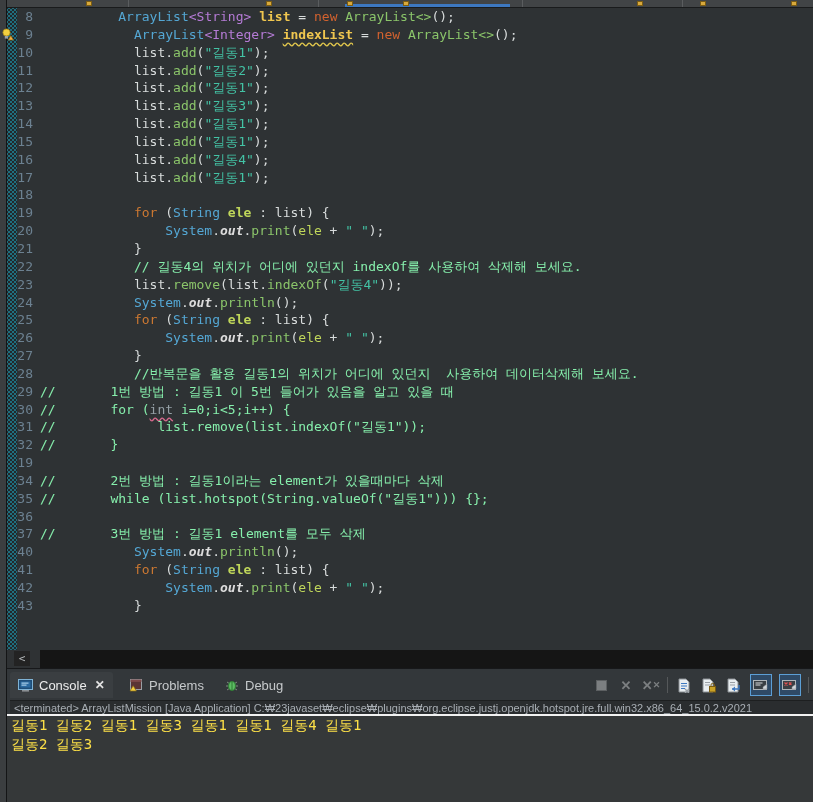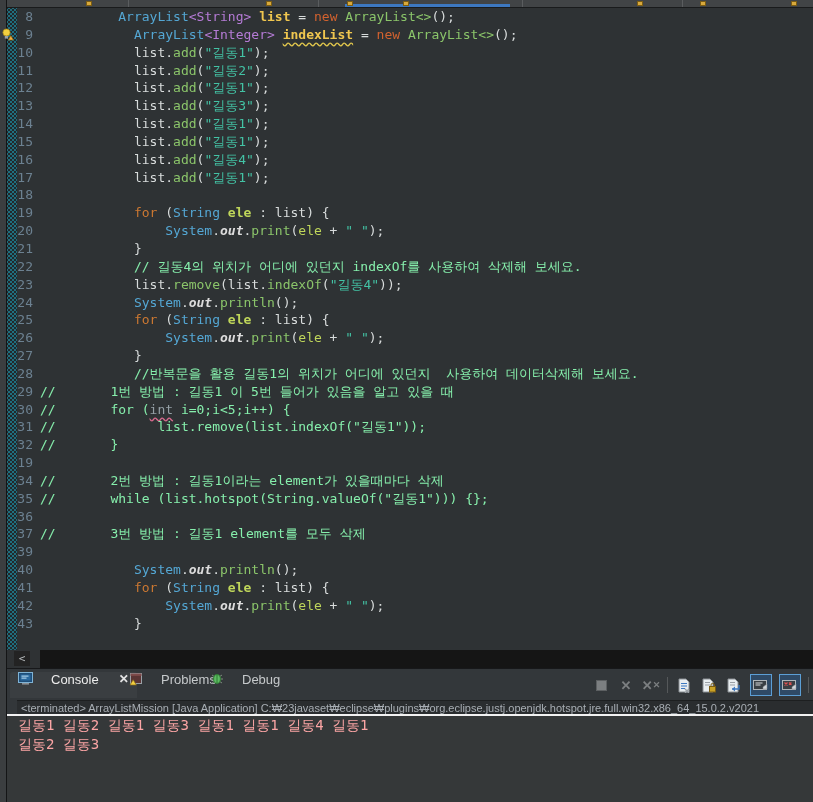--- a/index.html
+++ b/index.html
@@ -37,39 +37,39 @@
   .caret{display:inline-block;width:2px;height:14px;background:#E9E9E9;vertical-align:-2px;margin-left:1px;}
   #warn-icon{position:absolute;left:1px;top:28px;z-index:60;}
   
   #hscroll{position:absolute;left:6px;top:650px;right:0;height:18px;background:#2F3234;}
   #hscroll .track{position:absolute;left:34px;right:0;top:0;bottom:0;background:#151515;}
   #hscroll .arrow{position:absolute;left:8px;top:1px;width:16px;height:15px;background:#232323;
       color:#b9bdbf;font-size:11px;line-height:15px;text-align:center;font-family:"DejaVu Sans Mono",monospace;}
   
   #console-panel{position:absolute;left:6px;top:668px;right:0;bottom:0;background:#33373A;border-top:1px solid #17181a;}
   #console-tabs{position:absolute;left:0;top:0;right:0;height:31px;}
-  .tab{position:absolute;top:3px;height:26px;display:flex;gap:18px;
+  .tab{position:absolute;top:3px;height:26px;display:flex;align-items:center;gap:6px;
        font-family:"Liberation Sans",sans-serif;font-size:13px;color:#C6C9CB;padding:0 8px;}
   .tab.active{background:#3A3E41;color:#ECECEC;border-radius:3px 3px 0 0;}
   .tab .close{color:#E4E4E4;font-weight:bold;font-size:12px;margin-left:2px;cursor:default;}
   #console-toolbar{position:absolute;right:4px;top:4px;height:24px;display:flex;align-items:center;gap:7px;}
   .tb-sep{width:1px;height:16px;background:#55585a;}
   .tb-ico{width:18px;height:18px;display:flex;align-items:center;justify-content:center;}
   .tb-ico.hl{box-sizing:border-box;border:1px solid #5C9FD6;background:#2F4A66;width:22px;height:22px;}
   .gray-x{color:#7c7f81;font-weight:bold;font-size:13px;font-family:"Liberation Sans",sans-serif;}
   
-  #terminated-bar{position:absolute;left:11px;top:31px;right:0;height:14px;background:#2A2D2F;
+  #terminated-bar{position:absolute;left:4px;top:31px;right:0;height:14px;background:#2A2D2F;
       border-top:1px solid #1d1f20;}
   #terminated-text{font-family:"Liberation Sans",sans-serif;font-size:11px;color:#A8AEB4;
       line-height:14px;padding-left:4px;white-space:nowrap;overflow:hidden;display:block;}
   
   #console-output{position:absolute;left:0;top:45px;right:0;bottom:0;background:#353839;
       border-top:2px solid #F2F2F2;}
-  .out-line{font-family:"DejaVu Sans Mono","DejaVu Sans",sans-serif;font-size:14px;color:#fca5a5;
-      height:19px;line-height:19px;padding-left:12px;white-space:pre;}
+  .out-line{font-family:"DejaVu Sans Mono","DejaVu Sans",sans-serif;font-size:14px;color:#fde047;
+      height:19px;line-height:19px;padding-left:5px;white-space:pre;}
 </style>
 </head>
 <body>
 
 <div id="root">
 
   <div id="top-strip">
     <div class="bc-sep" style="left:4px"></div>
     <div class="bc-frag" style="left:86px"></div>
     <div class="bc-sep" style="left:128px"></div>
@@ -202,24 +202,20 @@
         </div>
         <div class="crow">
           <span class="ln">36</span>
           <span class="code"></span>
         </div>
         <div class="crow">
           <span class="ln">37</span>
           <span class="code"><span class="s-com">//       3번 방법 : 길동1 element를 모두 삭제</span></span>
         </div>
         <div class="crow">
-          <span class="ln">39</span>
-          <span class="code"></span>
-        </div>
-        <div class="crow">
           <span class="ln">40</span>
           <span class="code"><span class="s-pln">            </span><span class="s-type">System</span><span class="s-pln">.</span><span class="s-out">out</span><span class="s-pln">.</span><span class="s-met">println</span><span class="s-pln">();</span></span>
         </div>
         <div class="crow">
           <span class="ln">41</span>
           <span class="code"><span class="s-pln">            </span><span class="s-kw">for</span><span class="s-pln"> (</span><span class="s-type">String</span><span class="s-pln"> </span><span class="s-lvarb">ele</span><span class="s-pln"> : </span><span class="s-pln">list</span><span class="s-pln">) {</span></span>
         </div>
         <div class="crow">
           <span class="ln">42</span>
           <span class="code"><span class="s-pln">                </span><span class="s-type">System</span><span class="s-pln">.</span><span class="s-out">out</span><span class="s-pln">.</span><span class="s-met">print</span><span class="s-pln">(</span><span class="s-lvar">ele</span><span class="s-pln"> + </span><span class="s-str">" "</span><span class="s-pln">);</span></span>
@@ -256,21 +252,21 @@
         <span class="close">✕</span>
       </div>
       <div class="tab" style="left:115px">
         <svg width="14" height="14">
           <rect x="1.5" y="1.5" width="11" height="10" fill="#5B3535" stroke="#9AA0A6"></rect>
           <rect x="1.5" y="1.5" width="11" height="2.4" fill="#7E4A4A"></rect>
           <path d="M1 13 L4.2 7.8 L7.4 13 Z" fill="#F4D03F" stroke="#8A6D1A" stroke-width="0.7"></path>
         </svg>
         <span>Problems</span>
       </div>
-      <div class="tab" style="left:196px">
+      <div class="tab" style="left:211px">
         <svg width="14" height="13">
           <line x1="2" y1="3" x2="5" y2="5" stroke="#7d8c7d"></line>
             <line x1="12" y1="3" x2="9" y2="5" stroke="#7d8c7d"></line>
           <line x1="1" y1="7" x2="4" y2="7" stroke="#7d8c7d"></line>
             <line x1="13" y1="7" x2="10" y2="7" stroke="#7d8c7d"></line>
           <line x1="2" y1="11" x2="5" y2="9" stroke="#7d8c7d"></line>
             <line x1="12" y1="11" x2="9" y2="9" stroke="#7d8c7d"></line>
           <ellipse cx="7" cy="7" rx="3.4" ry="4.4" fill="#5DBB63" stroke="#2E7D32"></ellipse>
           <line x1="7" y1="3" x2="7" y2="11" stroke="#2E7D32"></line>
         </svg>

